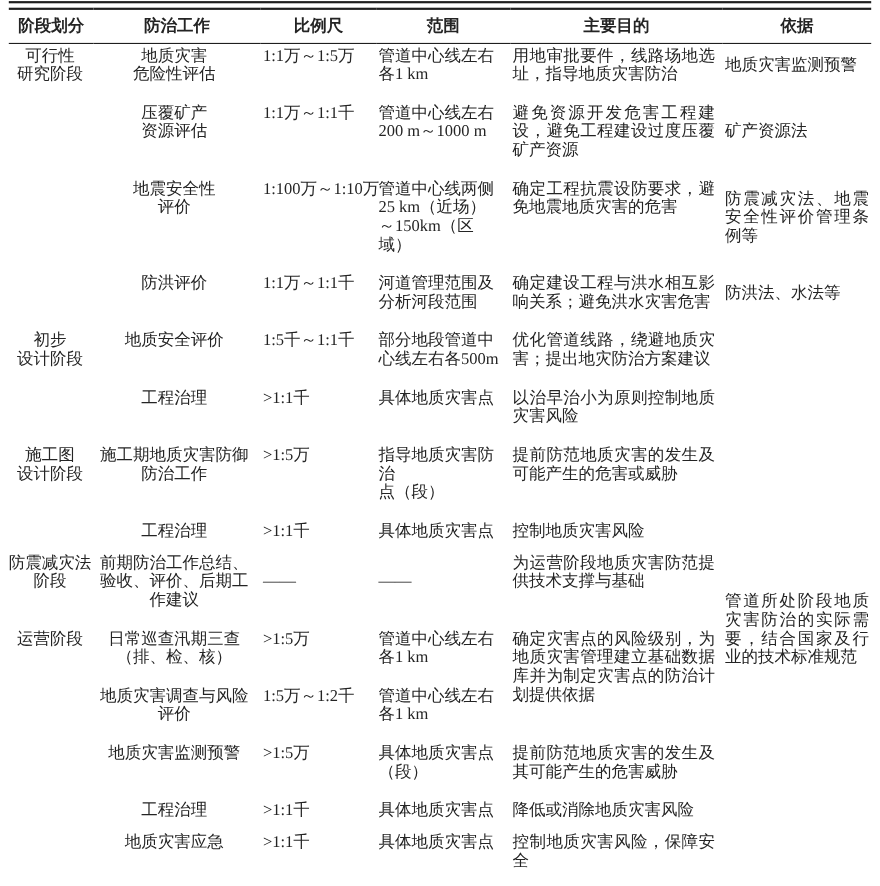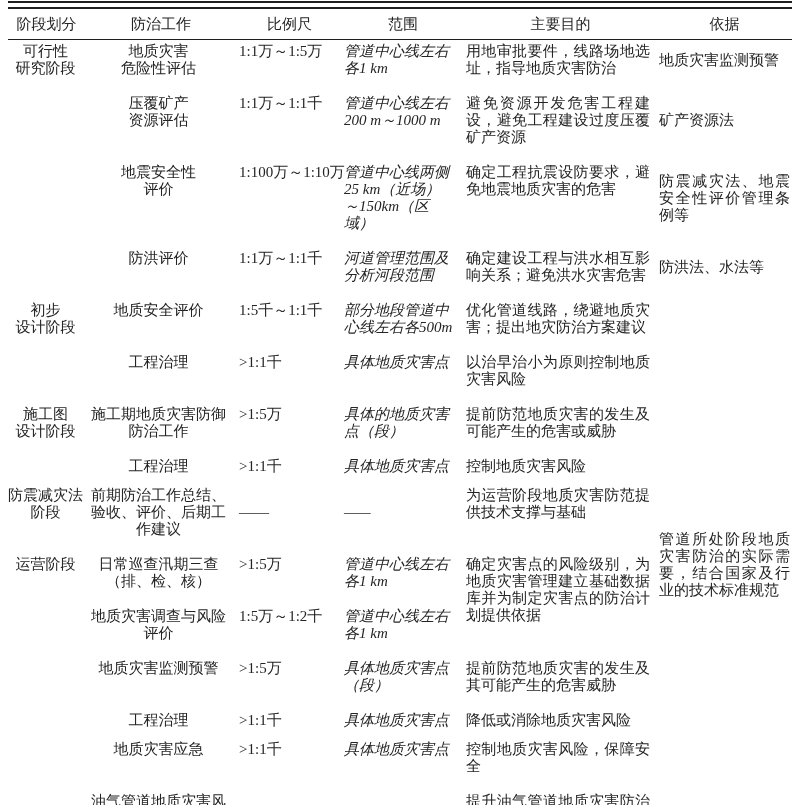--- a/index.html
+++ b/index.html
@@ -22,35 +22,35 @@
   .rule-edge { height: 2px; margin-top: 1px; }
   .paper-table {
     width: 784px;
     border-collapse: collapse;
     table-layout: fixed;
     margin-top: 4px;
     border-top: 2px solid #1f1f1f;
     border-bottom: 2px solid #1f1f1f;
   }
   thead th {
-    font-weight: normal;
+    font-weight: bold;
     text-align: center;
     padding: 7px 0 6px 0;
     border-bottom: 1px solid #1f1f1f;
     white-space: nowrap;
   }
   td {
     padding: 3px 7px 15px 2px;
     vertical-align: top;
   }
   tr.tight td { padding-bottom: 9px; }
   .c-stage   { text-align: center; white-space: pre-line; padding-left: 0; padding-right: 2px; margin-top: 24px; }
   .c-work    { white-space: pre-line; text-align: center; }
   .c-scale   { white-space: nowrap; overflow: visible; }
-  .c-range   { white-space: pre-line; font-style: italic; }
+  .c-range   { white-space: pre-line; }
   .c-purpose { text-align: justify; }
   .c-basis   { vertical-align: middle; text-align: justify; padding-right: 2px; }
   .v-mid     { vertical-align: middle; }
 </style>
 </head>
 <body>
 
 <div class="sheet">
   <div class="rule rule-edge"></div>
 
@@ -127,21 +127,21 @@
         <td class="c-scale">&gt;1:1千</td>
         <td class="c-range">具体地质灾害点</td>
         <td class="c-purpose">以治早治小为原则控制地质灾害风险</td>
       </tr>
       <tr>
         <td class="c-stage" rowspan="2">施工图
 设计阶段</td>
         <td class="c-work">施工期地质灾害防御
 防治工作</td>
         <td class="c-scale">&gt;1:5万</td>
-        <td class="c-range">具体的地质灾害
+        <td class="c-range">指导地质灾害防治
 点（段）</td>
         <td class="c-purpose">提前防范地质灾害的发生及可能产生的危害或威胁</td>
       </tr>
       <tr class="tight">
         <td class="c-work">工程治理</td>
         <td class="c-scale">&gt;1:1千</td>
         <td class="c-range">具体地质灾害点</td>
         <td class="c-purpose">控制地质灾害风险</td>
       </tr>
       <tr>

